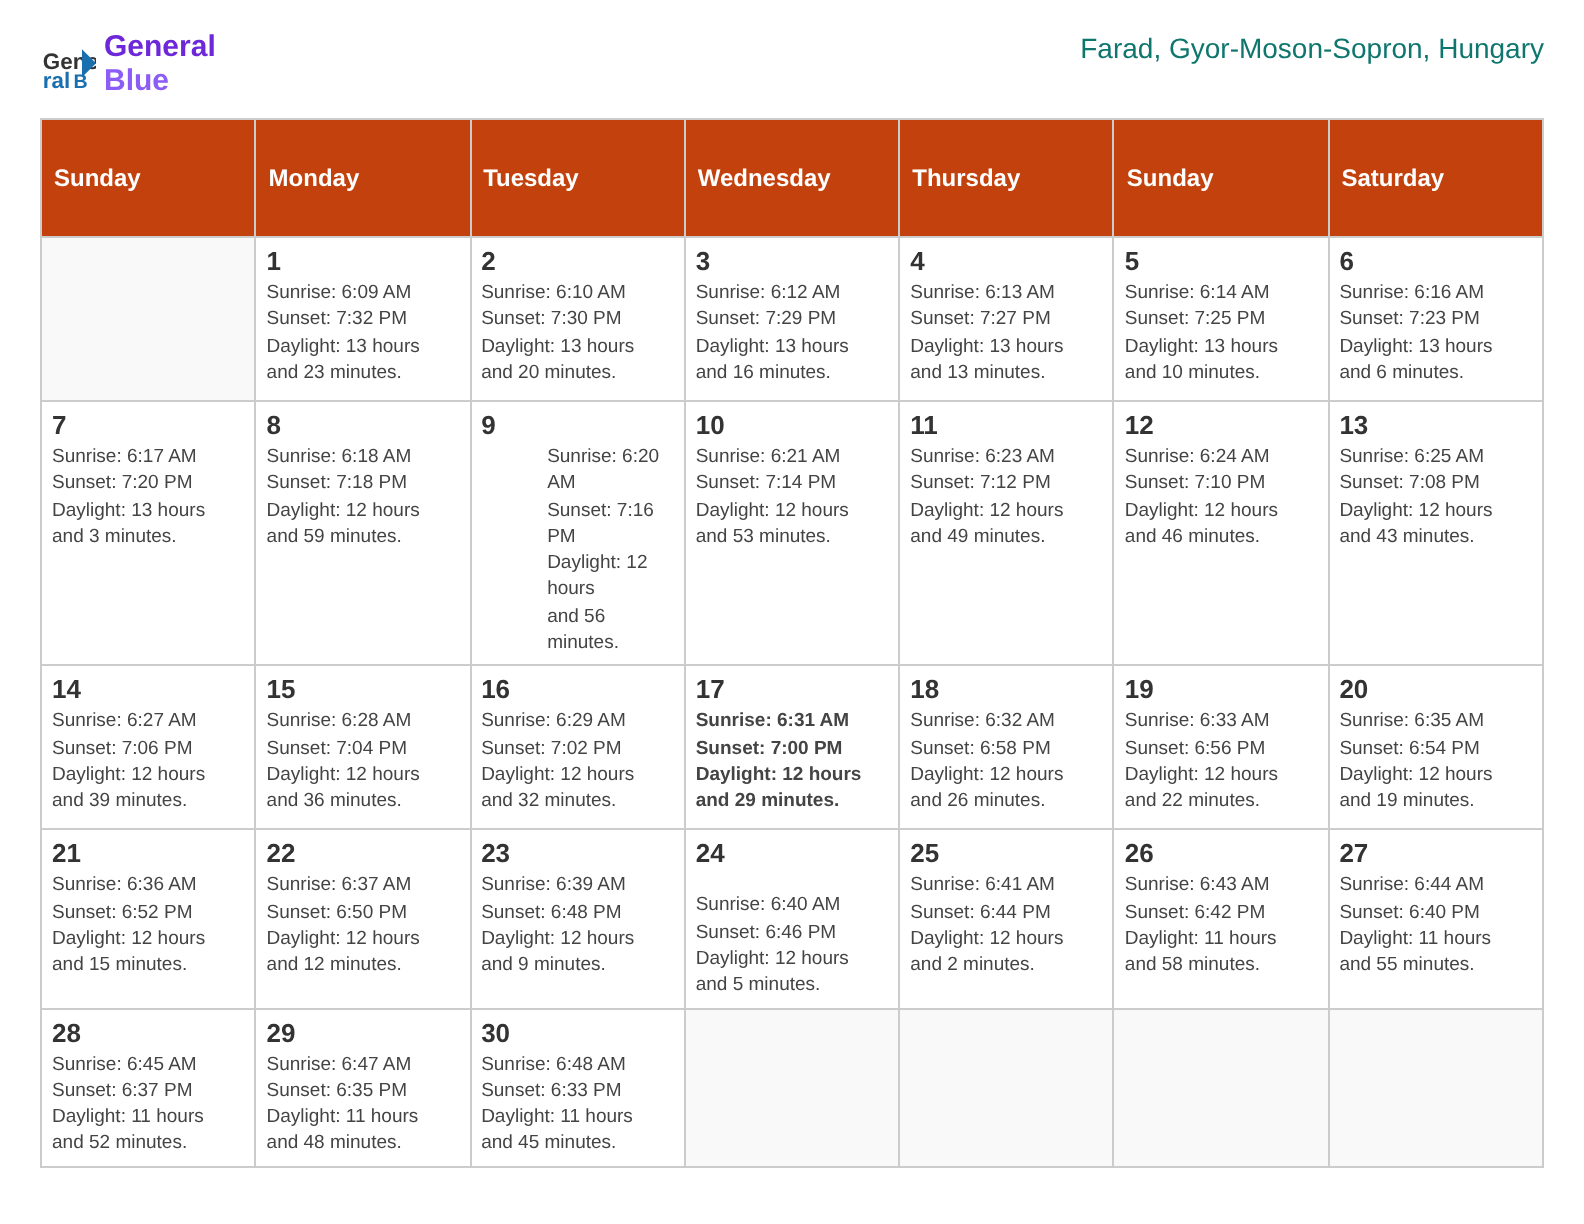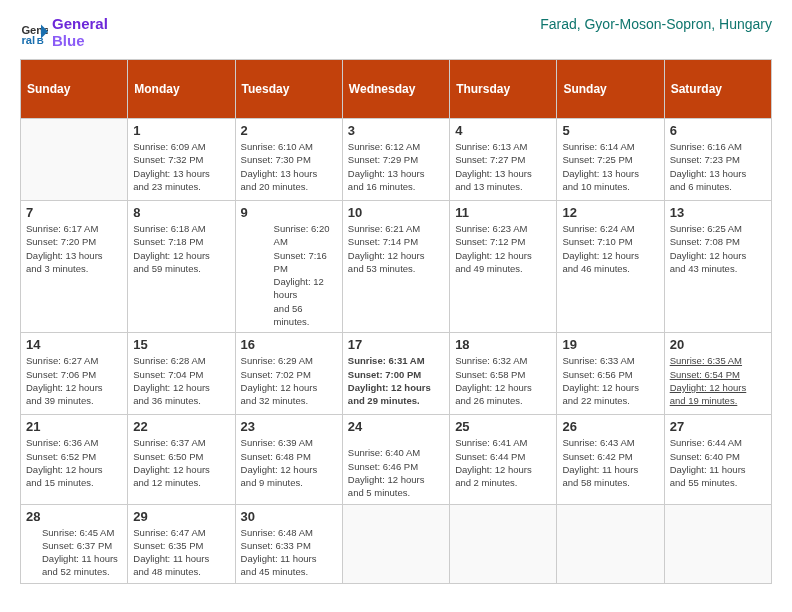--- a/index.html
+++ b/index.html
@@ -253,21 +253,21 @@
           </td>
           <td>
             <span class="day-num">19</span>
             <div class="day-info" style="white-space: pre-line;">Sunrise: 6:33 AM
 Sunset: 6:56 PM
 Daylight: 12 hours
 and 22 minutes.</div>
           </td>
           <td>
             <span class="day-num">20</span>
-            <div class="day-info" style="white-space: pre-line; text-decoration: underline;">Sunrise: 6:35 AM
+            <div class="day-info" style="white-space: pre-line;">Sunrise: 6:35 AM
 Sunset: 6:54 PM
 Daylight: 12 hours
 and 19 minutes.</div>
           </td>
         </tr>
         <tr>
           <td>
             <span class="day-num">21</span>
             <div class="day-info" style="white-space: pre-line;">Sunrise: 6:36 AM
 Sunset: 6:52 PM
@@ -313,21 +313,21 @@
             <span class="day-num">27</span>
             <div class="day-info" style="white-space: pre-line;">Sunrise: 6:44 AM
 Sunset: 6:40 PM
 Daylight: 11 hours
 and 55 minutes.</div>
           </td>
         </tr>
         <tr class="last-row">
           <td>
             <span class="day-num">28</span>
-            <div class="day-info" style="white-space: pre-line; margin-left: 16px;">Sunrise: 6:45 AM
+            <div class="day-info" style="white-space: pre-line;">Sunrise: 6:45 AM
 Sunset: 6:37 PM
 Daylight: 11 hours
 and 52 minutes.</div>
           </td>
           <td>
             <span class="day-num">29</span>
             <div class="day-info" style="white-space: pre-line;">Sunrise: 6:47 AM
 Sunset: 6:35 PM
 Daylight: 11 hours
 and 48 minutes.</div>

